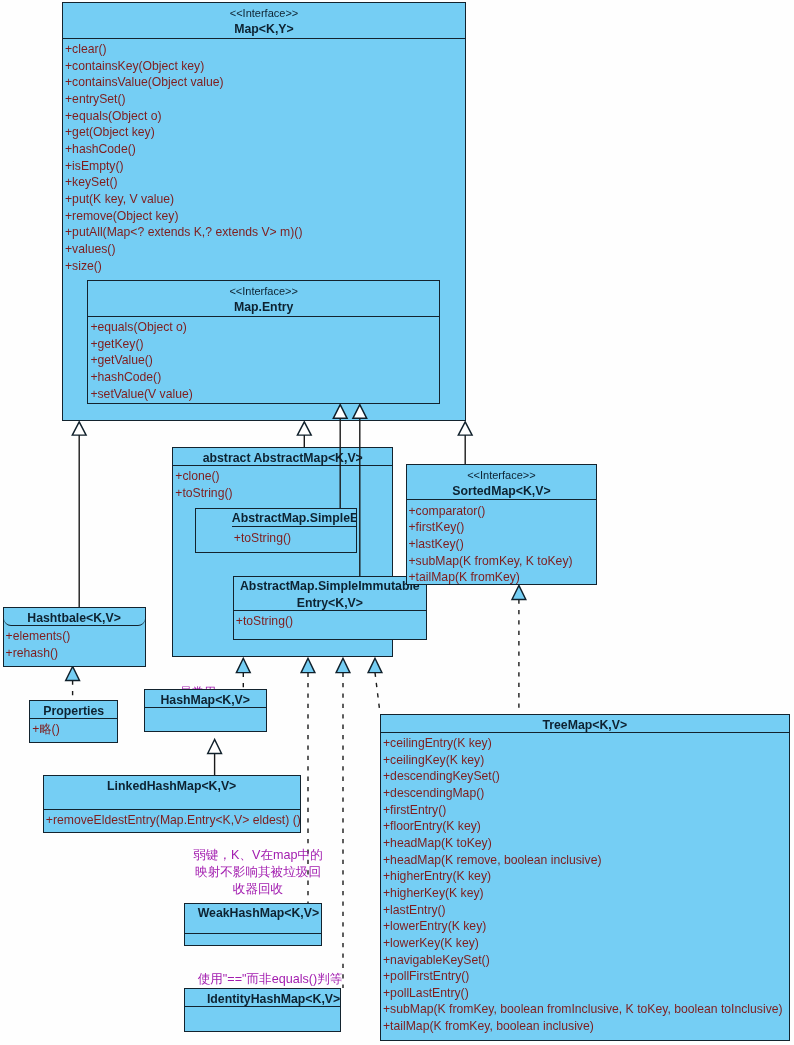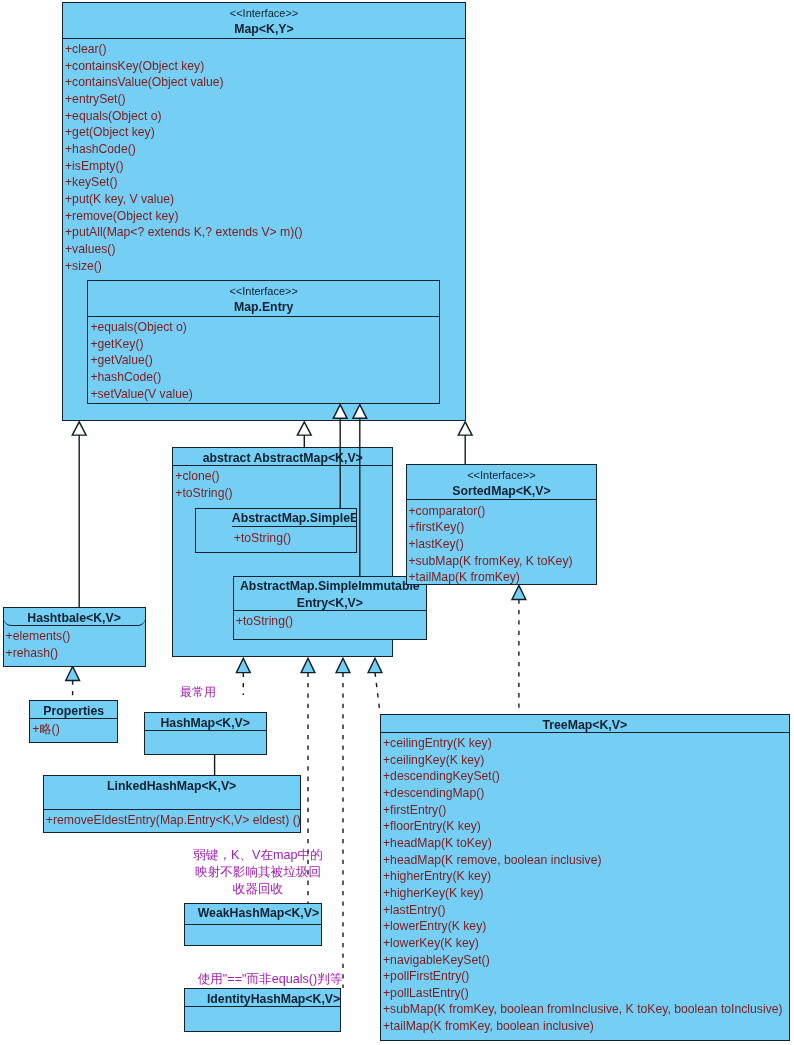--- a/index.html
+++ b/index.html
@@ -164,37 +164,37 @@
     </div>
   </div>
   <div class="umlbox" style="left:29.3px;top:700.1px;width:88.9px;height:42.9px;">
     <div class="hdr" style="height:18px;">
       <div class="cname">Properties</div>
     </div>
     <div class="members">
       <div>+略()</div>
     </div>
   </div>
-  <div class="umlbox" style="left:143.9px;top:712px;width:122.7px;height:43.2px;">
+  <div class="umlbox" style="left:143.9px;top:689px;width:122.7px;height:43.2px;">
     <div class="hdr" style="height:17.7px;">
       <div class="cname">HashMap&lt;K,V&gt;</div>
     </div>
     <div class="members">
     </div>
   </div>
   <div class="umlbox" style="left:42.8px;top:775px;width:257.8px;height:57.6px;">
     <div class="hdr" style="height:34px;">
       <div class="cname">LinkedHashMap&lt;K,V&gt;</div>
     </div>
     <div class="members">
       <div>+removeEldestEntry(Map.Entry&lt;K,V&gt; eldest) ()</div>
     </div>
   </div>
   <div class="umlbox" style="left:183.6px;top:902.9px;width:138.7px;height:42.8px;">
-    <div class="hdr" style="height:21px;padding-left:11px;">
+    <div class="hdr" style="height:30px;padding-left:11px;">
       <div class="cname">WeakHashMap&lt;K,V&gt;</div>
     </div>
     <div class="members">
     </div>
   </div>
   <div class="umlbox" style="left:184px;top:988.4px;width:157.2px;height:43.6px;">
     <div class="hdr" style="height:17.7px;text-align:right;">
       <div class="cname">IdentityHashMap&lt;K,V&gt;</div>
     </div>
     <div class="members">

